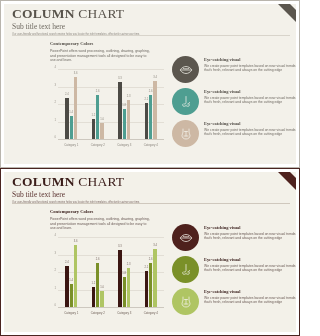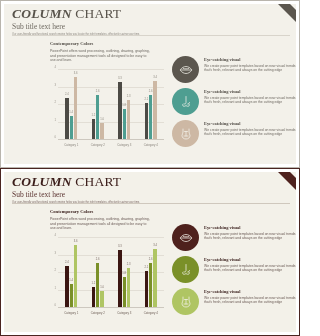--- a/index.html
+++ b/index.html
@@ -23,21 +23,21 @@
   .s2 .corner .tri{border-top:18px solid #4e211d;}
   .corner .notch{position:absolute;top:0;right:0;width:0;height:0;
                  border-left:6px solid transparent;border-top:6px solid #f3f1ea;}
 
   
   .hdr{position:absolute;left:8px;top:3px;right:22px;}
   .title{font-size:13.5px;letter-spacing:.2px;line-height:14px;
          font-family:"Liberation Serif",serif;}
   .s1 .title{color:#58534b;}
   .s2 .title{color:#3b1d1a;}
-  .title .b{font-weight:bold;font-style:italic;}
+  .title .b{font-weight:bold;}
   .subtitle{font-size:7.5px;line-height:9px;margin-top:1px;
             font-family:"Liberation Serif",serif;}
   .s1 .subtitle{color:#6e6960;}
   .s2 .subtitle{color:#5b3330;}
   .tagline{font-size:2.6px;line-height:4px;margin-top:1.5px;color:#8d8880;}
   .s2 .tagline{color:#7d6a66;}
   .hdr-rule{position:absolute;left:8px;right:6px;top:31px;height:1px;}
   .s1 .hdr-rule{background:#d8d4cb;}
   .s2 .hdr-rule{background:#cfc8bd;}
 

